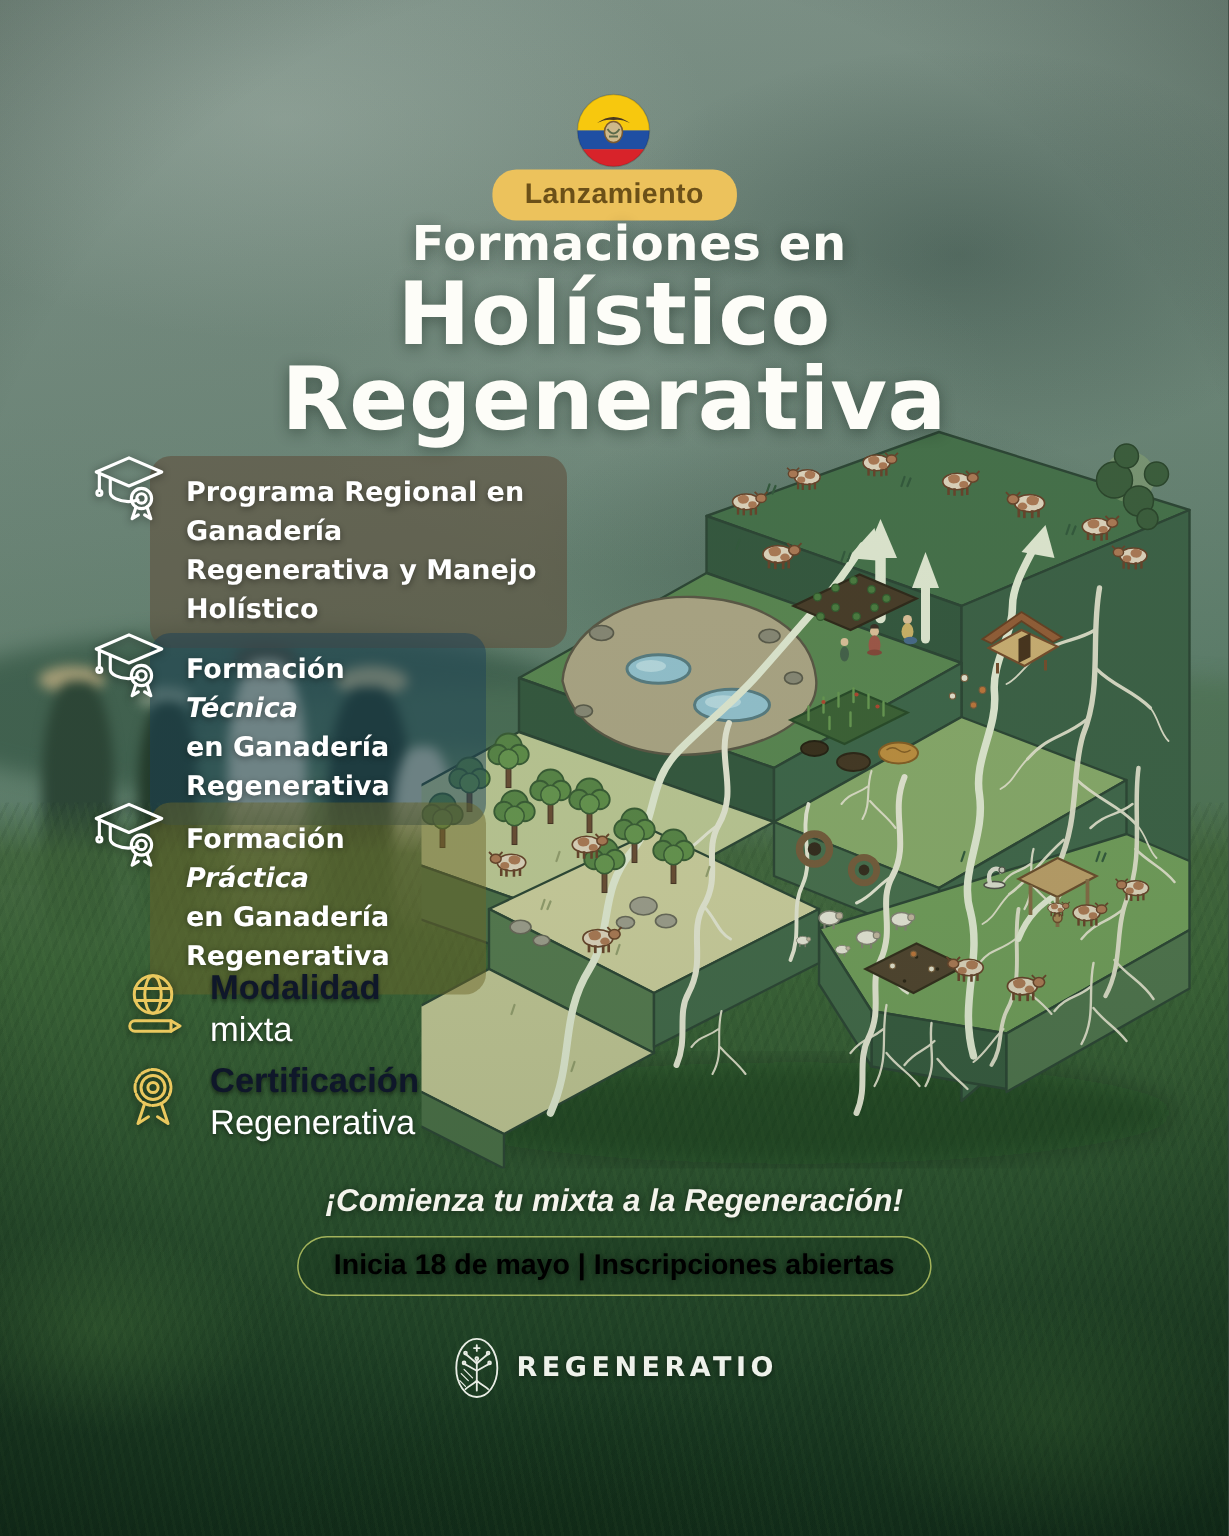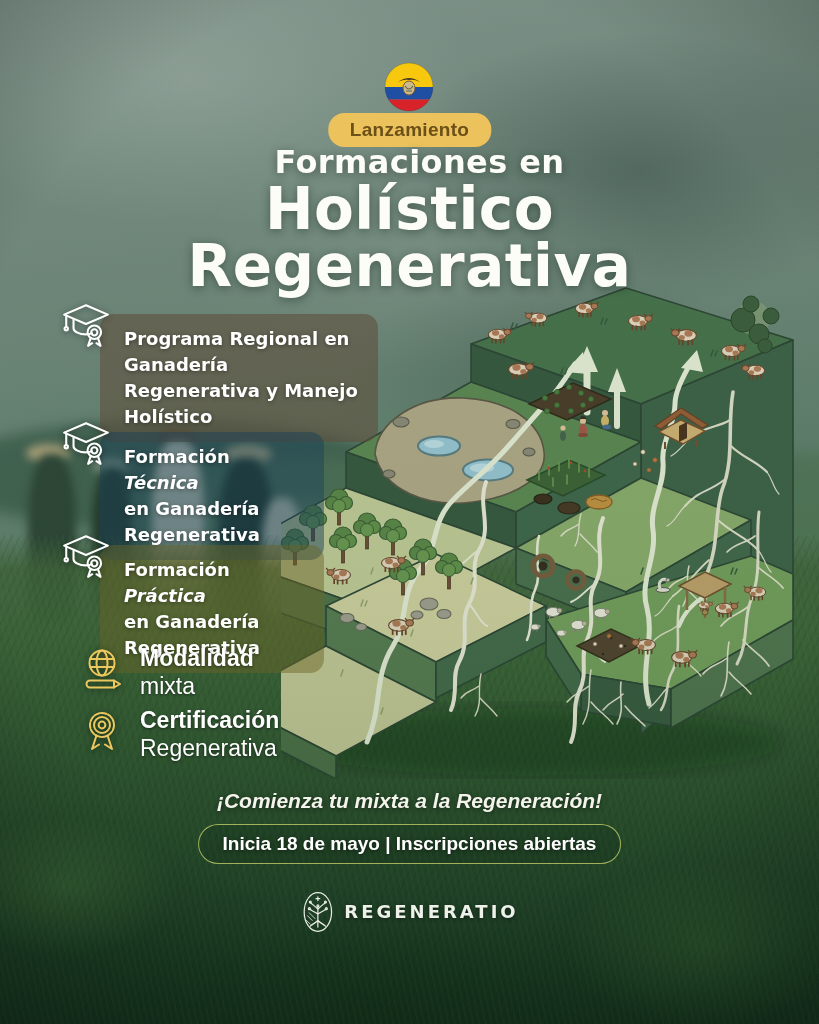--- a/index.html
+++ b/index.html
@@ -52,42 +52,42 @@
   .title{position:absolute;left:0;top:143px;width:100%;text-align:center;color:#fdfdf8;
     font-family:"DejaVu Sans",sans-serif;text-shadow:0 2px 10px rgba(18,34,24,.45);}
   .title .kicker{font-size:32px;font-weight:bold;letter-spacing:.4px;padding-left:20px;}
   .title .big{font-size:58px;line-height:57px;font-weight:bold;letter-spacing:.5px;}
 
   
   .program{position:absolute;left:60px;display:flex;align-items:flex-start;}
   .pr1{top:300px;} .pr2{top:418px;} .pr3{top:531px;}
   .cap-icon{width:52px;height:52px;flex:none;position:relative;z-index:2;margin-top:-2px;
     filter:drop-shadow(0 1px 3px rgba(0,0,0,.45));}
-  .bubble{margin-left:-12px;margin-top:14px;padding:12px 14px 12px 24px;border-radius:14px;
+  .bubble{margin-left:-12px;margin-top:4px;padding:12px 14px 12px 24px;border-radius:14px;
     font-family:"DejaVu Sans",sans-serif;font-weight:bold;font-size:18px;line-height:26px;
     color:#fff;text-shadow:0 1px 4px rgba(0,0,0,.4);}
   .bubble em{font-style:italic;}
   .bubble .rest{display:block;}
   .b1{background:rgba(94,78,58,.58);width:240px;}
   .b2{background:rgba(28,66,88,.50);width:186px;}
   .b3{background:rgba(106,100,40,.48);width:186px;}
 
   
   .detail{position:absolute;left:78px;display:flex;gap:14px;align-items:flex-start;}
   .d1{top:644px;} .d2{top:706px;}
   .d-icon{width:48px;height:50px;flex:none;filter:drop-shadow(0 1px 3px rgba(0,0,0,.5));}
-  .d-label{font-weight:bold;font-size:23px;line-height:28px;color:#ffffff;text-shadow:0 1px 3px rgba(0,0,0,.55);}
+  .d-label{font-weight:bold;font-size:23px;line-height:28px;color:#0f172a;text-shadow:0 1px 3px rgba(0,0,0,.55);}
   .d-value{font-size:23px;line-height:28px;color:#ffffff;text-shadow:0 1px 3px rgba(0,0,0,.55);}
 
   
   .tagline{position:absolute;left:0;top:789px;width:100%;text-align:center;
     font-weight:bold;font-style:italic;font-size:21px;color:#f4f4ec;text-shadow:0 1px 5px rgba(0,0,0,.5);}
   .start-pill{position:absolute;left:50%;top:824px;transform:translateX(-50%);
     border:1.5px solid rgba(206,216,110,.75);border-radius:24px;background:rgba(12,32,16,.18);
-    padding:8px 24px;font-weight:bold;font-size:19px;color:#ffffff;white-space:nowrap;
+    padding:8px 24px;font-weight:bold;font-size:19px;color:#000000;white-space:nowrap;
     text-shadow:0 1px 4px rgba(0,0,0,.5);}
   .brand{position:absolute;left:50%;top:888px;transform:translateX(-50%);
     display:flex;align-items:center;gap:10px;}
   .brand-text{font-family:"DejaVu Sans",sans-serif;font-weight:bold;font-size:18px;
     letter-spacing:3px;color:#eef1ea;text-shadow:0 1px 4px rgba(0,0,0,.5);}
 
   
   .illus{position:absolute;left:281px;top:274px;width:518px;height:505px;}
 </style>
 </head>

